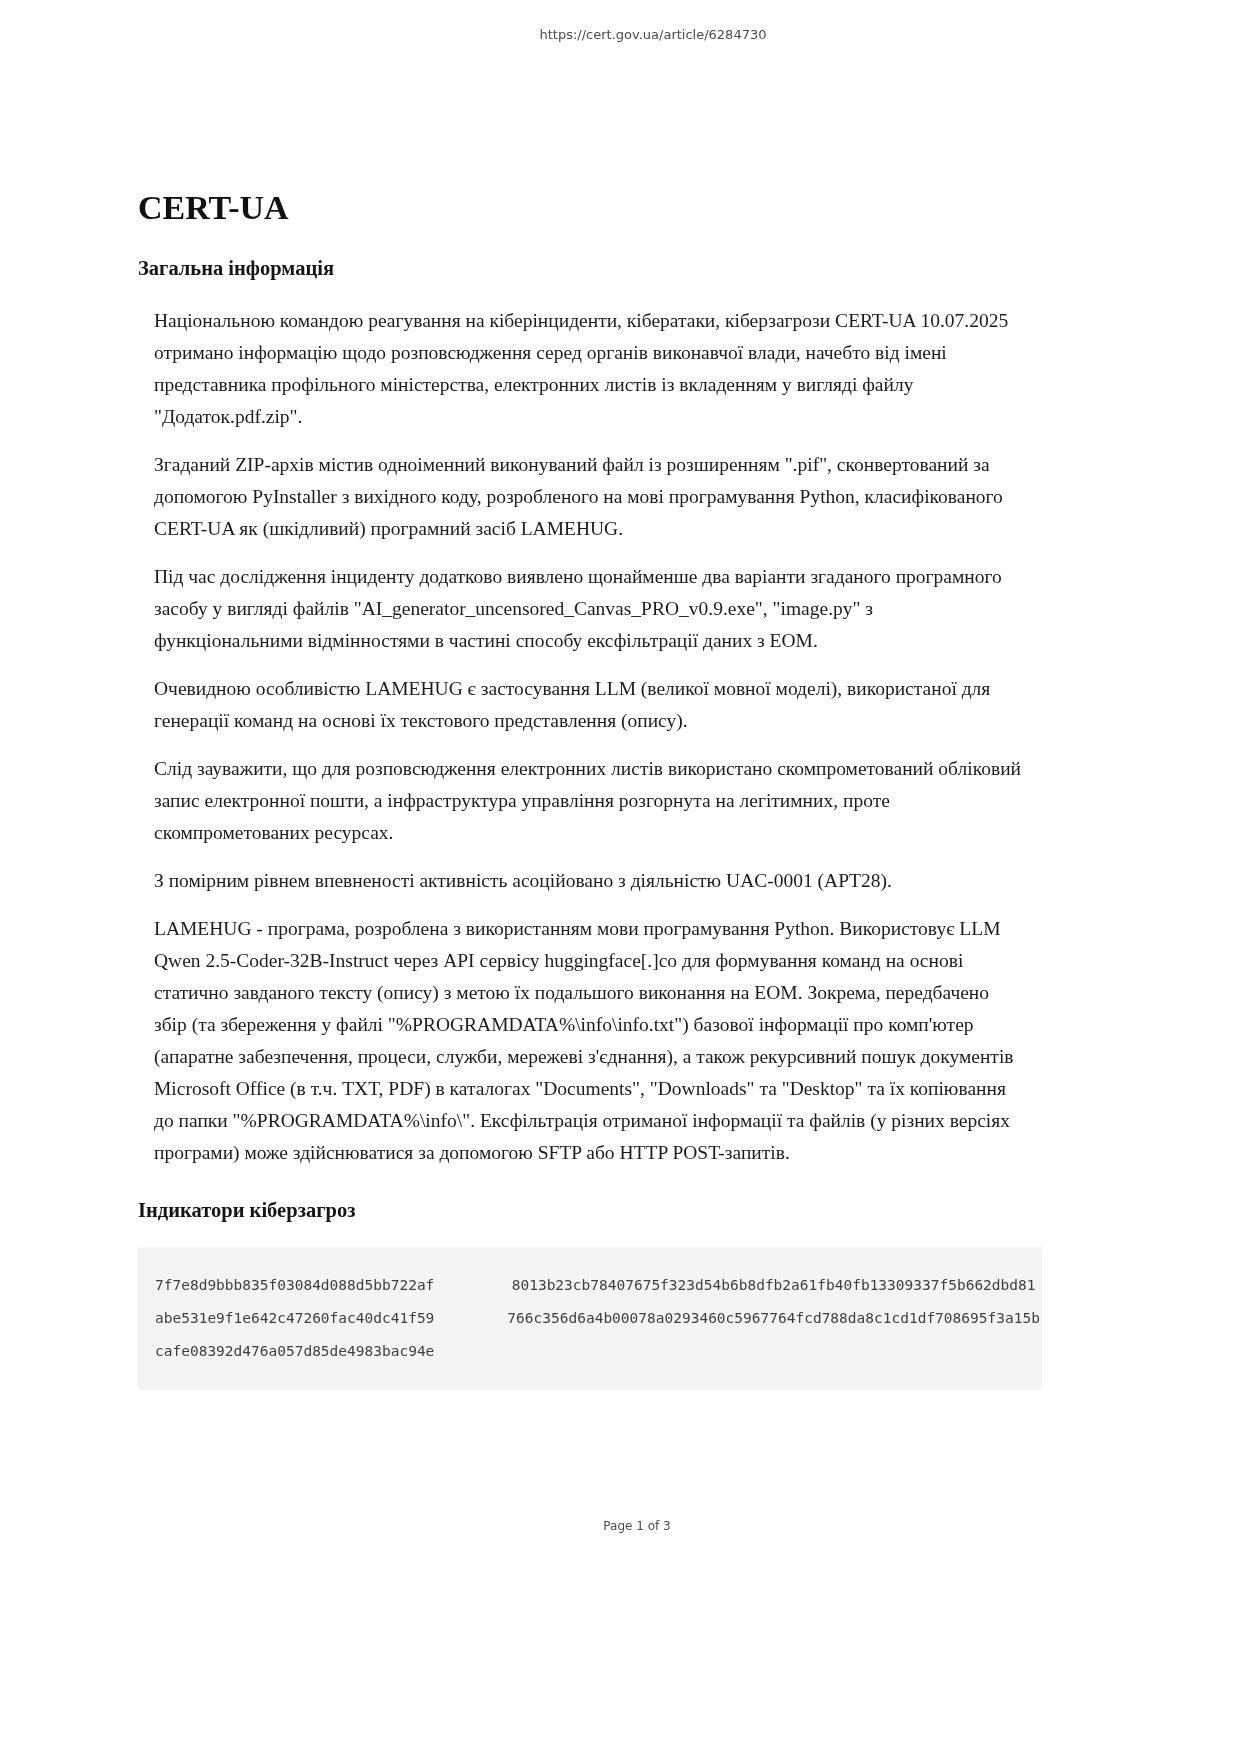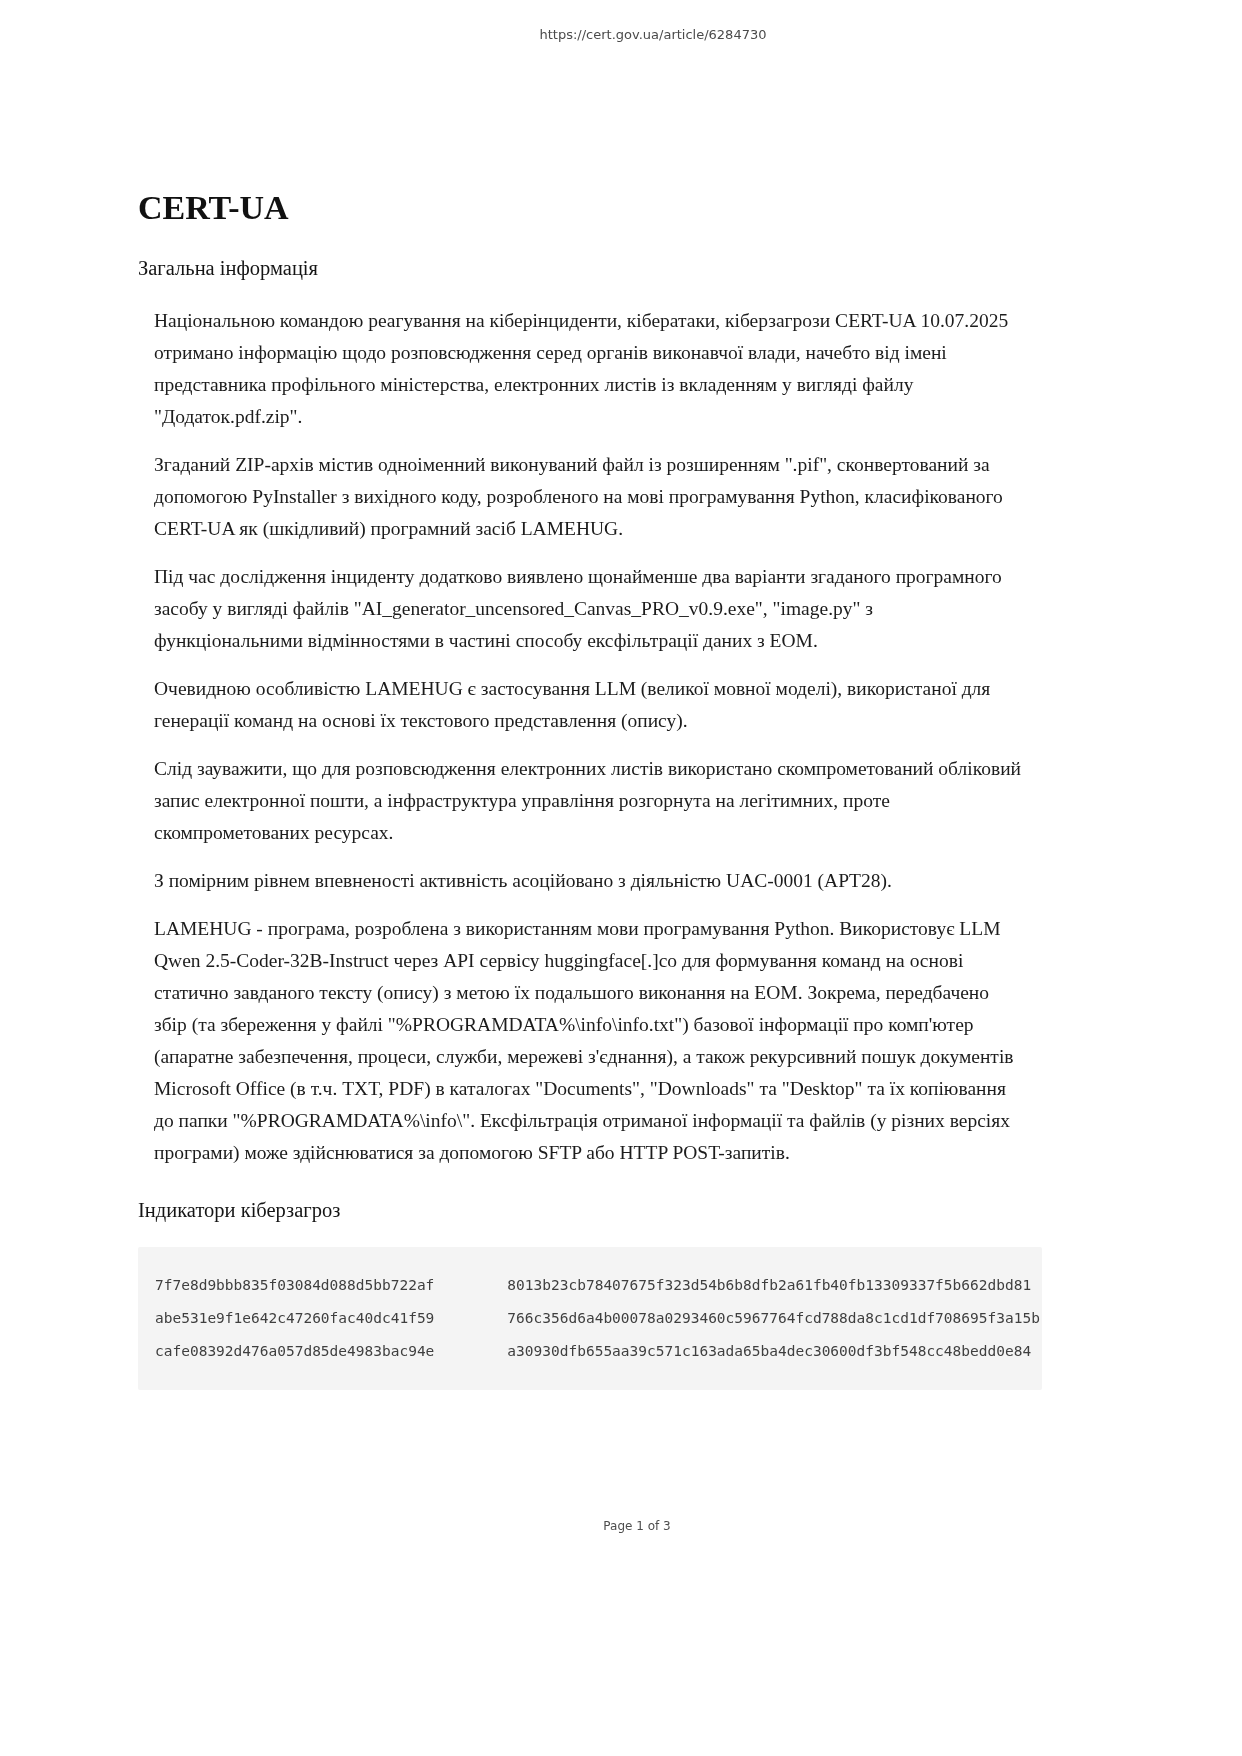--- a/index.html
+++ b/index.html
@@ -31,21 +31,21 @@
     color: #111111;
   }
   .archived {
     margin-top: 27px;
     font-size: 17.5px;
     color: #606060;
   }
   h2.section-heading {
     margin: 30px 0 25px 0;
     font-size: 20.5px;
-    font-weight: 400;
+    font-weight: 700;
     color: #151515;
   }
   p.body-paragraph {
     margin: 16px 16px;
     font-size: 19.5px;
     line-height: 32px;
     color: #1c1c1c;
   }
   p.files-label {
     margin: 25px 0 0 0;
@@ -62,21 +62,21 @@
     border-radius: 2px;
     padding: 22px 0 22px 17px;
     overflow: hidden;
     display: flex;
     column-gap: 73px;
     font-family: "DejaVu Sans Mono", monospace;
     font-size: 14.5px;
     line-height: 33px;
     color: #3f3f3f;
   }
-  .hash-col { flex: 0 0 auto; }
+  .hash-col { flex: 0 0 auto; text-align: center; }
   .hash-col span {
     display: block;
     white-space: pre;
   }
   .page-footer {
     position: absolute;
     top: 1519px;
     left: 0;
     width: 100%;
     text-align: center;
@@ -114,19 +114,18 @@
 
   <div class="hash-block">
     <div class="hash-col">
       <span>7f7e8d9bbb835f03084d088d5bb722af</span>
       <span>abe531e9f1e642c47260fac40dc41f59</span>
       <span>cafe08392d476a057d85de4983bac94e</span>
     </div>
     <div class="hash-col">
       <span>8013b23cb78407675f323d54b6b8dfb2a61fb40fb13309337f5b662dbd81</span>
       <span>766c356d6a4b00078a0293460c5967764fcd788da8c1cd1df708695f3a15b</span>
-      <span>a30930dfb655aa39c571c163ada65ba4dec30600df3bf548cc48bedd0e84</span>
     </div>
   </div>
 
   <div class="page-footer">Page 1 of 3</div>
 
 </div>
 
 </body></html>

